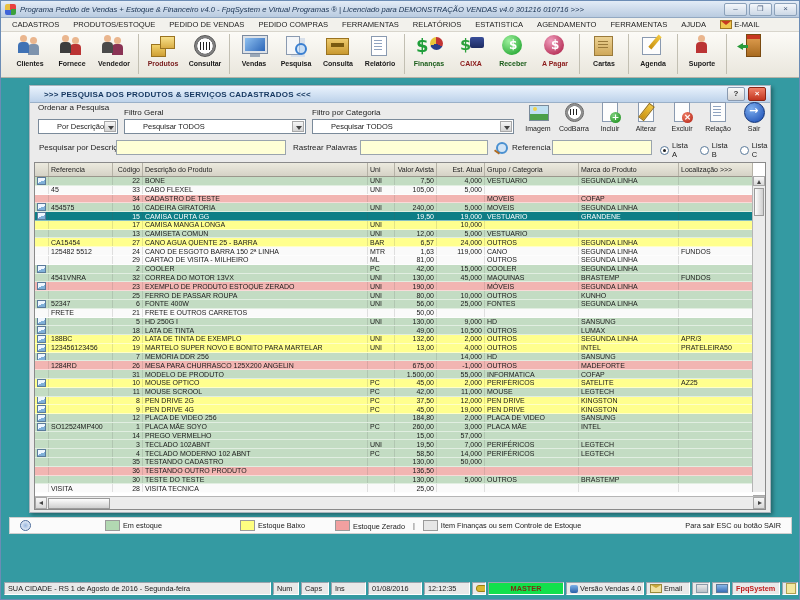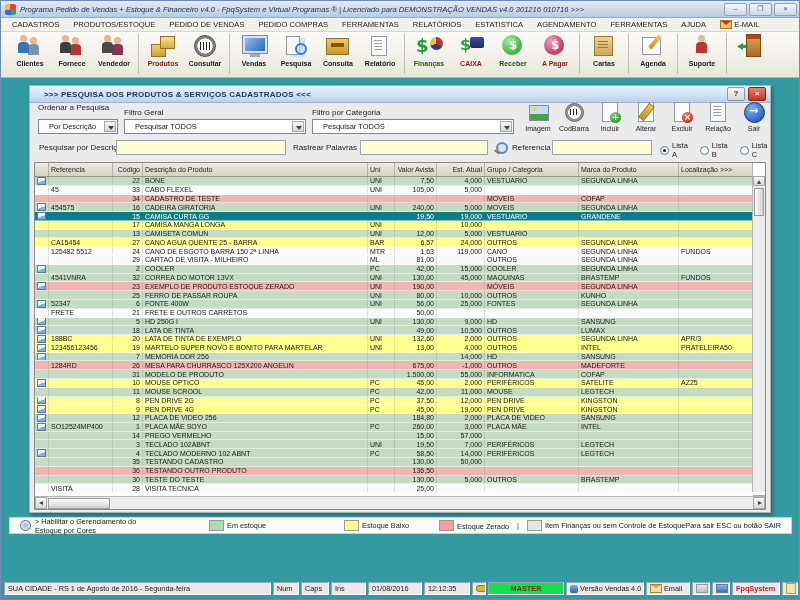--- a/index.html
+++ b/index.html
@@ -76,21 +76,21 @@
           display:flex;align-items:center;}
   .ptitle-text{font-size:8px;font-weight:bold;color:#14365f;padding-left:14px;letter-spacing:.2px;}
   .pbtns{margin-left:auto;display:flex;gap:3px;padding-right:4px;}
   .pb{width:16px;height:12px;border-radius:2px;font-size:8px;font-weight:bold;text-align:center;line-height:12px;}
   .pb-help{background:linear-gradient(#fafafa,#d5d5d5);border:1px solid #8a9ab0;color:#333;}
   .pb-help::before{content:"?";}
   .pb-close{background:linear-gradient(#f08068,#c23520);border:1px solid #8a2515;color:#fff;}
   .pb-close::before{content:"×";}
   .flabel{position:absolute;font-size:8px;color:#222;white-space:nowrap;}
   .combo{position:absolute;height:15px;background:#fff;border:1px solid #7a8a9a;box-sizing:border-box;
-         font-size:7.5px;line-height:13px;padding-left:10px;white-space:nowrap;overflow:hidden;}
+         font-size:7.5px;line-height:13px;padding-left:18px;white-space:nowrap;overflow:hidden;}
   .combo .arr{position:absolute;right:1px;top:1px;bottom:1px;width:12px;
          background:linear-gradient(#f6f6f6,#d4d4d4);border:1px solid #a8a8a8;box-sizing:border-box;}
   .combo .arr::before{content:"";position:absolute;left:3px;top:4px;border-left:3px solid transparent;border-right:3px solid transparent;border-top:4px solid #444;}
   .yinput{position:absolute;height:15px;background:#ffffd6;border:1px solid #9aa4ae;box-sizing:border-box;}
   .pbtn{position:absolute;width:36px;height:38px;display:flex;flex-direction:column;align-items:center;top:15px;}
   .pbtn .blabel{font-size:7px;margin-top:2px;color:#222;}
   .bicon{position:relative;width:22px;height:22px;}
   .bicon::before,.bicon::after{content:"";position:absolute;}
   .b-image::before{left:2px;top:4px;width:18px;height:14px;border:1px solid #7a8a9a;
       background:linear-gradient(#bfe0f2 0 55%,#4aa04a 55%);}
@@ -828,21 +828,20 @@
       <div class="hscroll">
         <span class="harr lt"></span>
         <span class="hthumb"></span>
         <span class="harr rt"></span>
       </div>
     </div>
   </div>
 
   <div class="legend">
     <span class="lg-radio"></span>
-    <span>&gt; Habilitar o Gerenciamento do Estoque por Cores</span>
     <span style="display:flex;align-items:center;">
         <span class="lg-item" style="margin-left: 70px;">
           <span class="swatch" style="background: rgb(178, 216, 178);"></span>
           <span>Em estoque</span>
         </span>
         <span class="lg-item" style="margin-left: 30px; padding-left: 48px;">
           <span class="swatch" style="background: rgb(255, 255, 128);"></span>
           <span>Estoque Baixo</span>
         </span>
         <span class="lg-item" style="margin-left: 30px; align-items: flex-end;">

